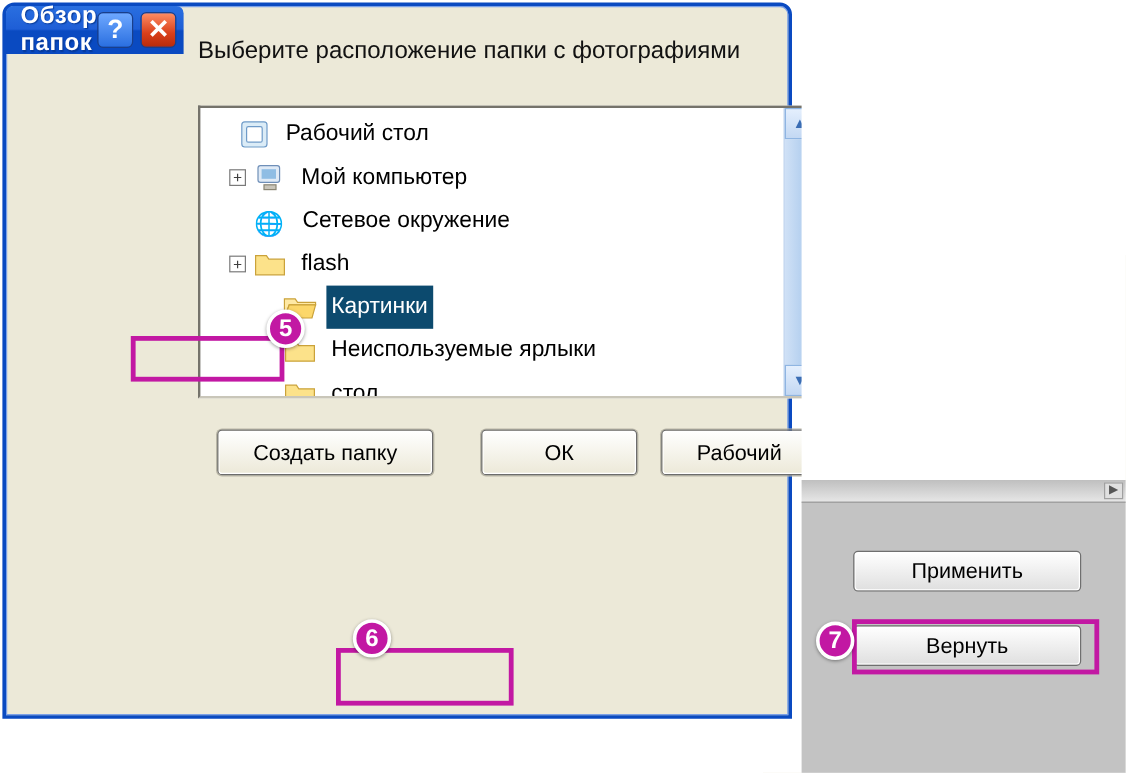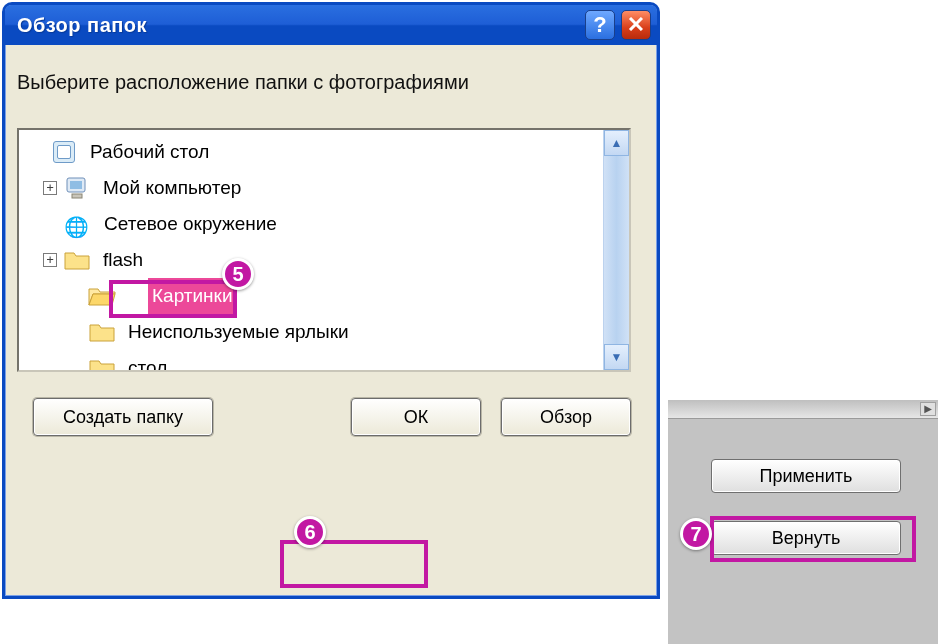--- a/index.html
+++ b/index.html
@@ -20,21 +20,21 @@
     position: absolute;
     left: 2px;
     top: 2px;
     width: 658px;
     height: 597px;
     background: #ece9d8;
     border: 3px solid #0a4ac1;
     border-radius: 10px 10px 0 0;
     box-shadow: 0 0 0 1px #7aa0e8 inset;
     display: flex;
-    flex-direction: column;
+    flex-direction: row;
   }
   .titlebar {
     height: 40px;
     background: linear-gradient(to bottom,#2a6fe0 0%,#1e5ed6 48%,#0a4ac1 52%,#0a4ac1 100%);
     display: flex;
     align-items: center;
     justify-content: space-between;
     padding: 0 6px 0 12px;
     border-radius: 6px 6px 0 0;
   }
@@ -130,23 +130,22 @@
   .exp-spacer { width:21px; flex-shrink:0; }
 
   .tree-icon {
     width: 28px; height: 24px;
     margin-right: 8px;
     display:flex;align-items:center;justify-content:center;
     flex-shrink:0;
   }
   .tree-label { padding: 0 4px; }
   .tree-label.selected {
-    background: #ec4899;
+    background: #0c4a6e;
     color: #fff;
-    margin-left: 24px;
   }
 
   
   .ic-folder svg{width:26px;height:22px}
   .ic-folder-open svg{width:28px;height:22px}
   .ic-desktop{width:22px;height:22px;background:#dbecf7;border:1px solid #6f9bc8;border-radius:3px;}
   .ic-desktop::after{content:"";display:block;margin:3px;width:12px;height:12px;border:1px solid #6f9bc8;border-radius:2px;background:#fff}
   .ic-computer svg{width:26px;height:24px}
   .ic-network{width:26px;height:24px;position:relative}
   .ic-network::before{content:"🌐";font-size:20px;position:absolute;left:-1px;top:-3px;}
@@ -338,21 +337,21 @@
         <div class="sb-btn">▲</div>
         <div class="sb-track"></div>
         <div class="sb-btn">▼</div>
       </div>
     </div>
 
     <div class="btn-row">
       <button class="btn" style="min-width:180px">Создать папку</button>
       <span class="btn-spacer"></span>
       <button class="btn" style="min-width:130px">ОК</button>
-      <button class="btn" style="min-width:130px">Обзор</button>
+      <button class="btn" style="min-width:130px">Рабочий</button>
     </div>
   </div>
 </div>
 
 <div class="side-panel">
   <div class="side-track">
     <div class="arrow">▶</div>
   </div>
   <div class="side-btn-area">
     <button class="side-btn">Применить</button>

